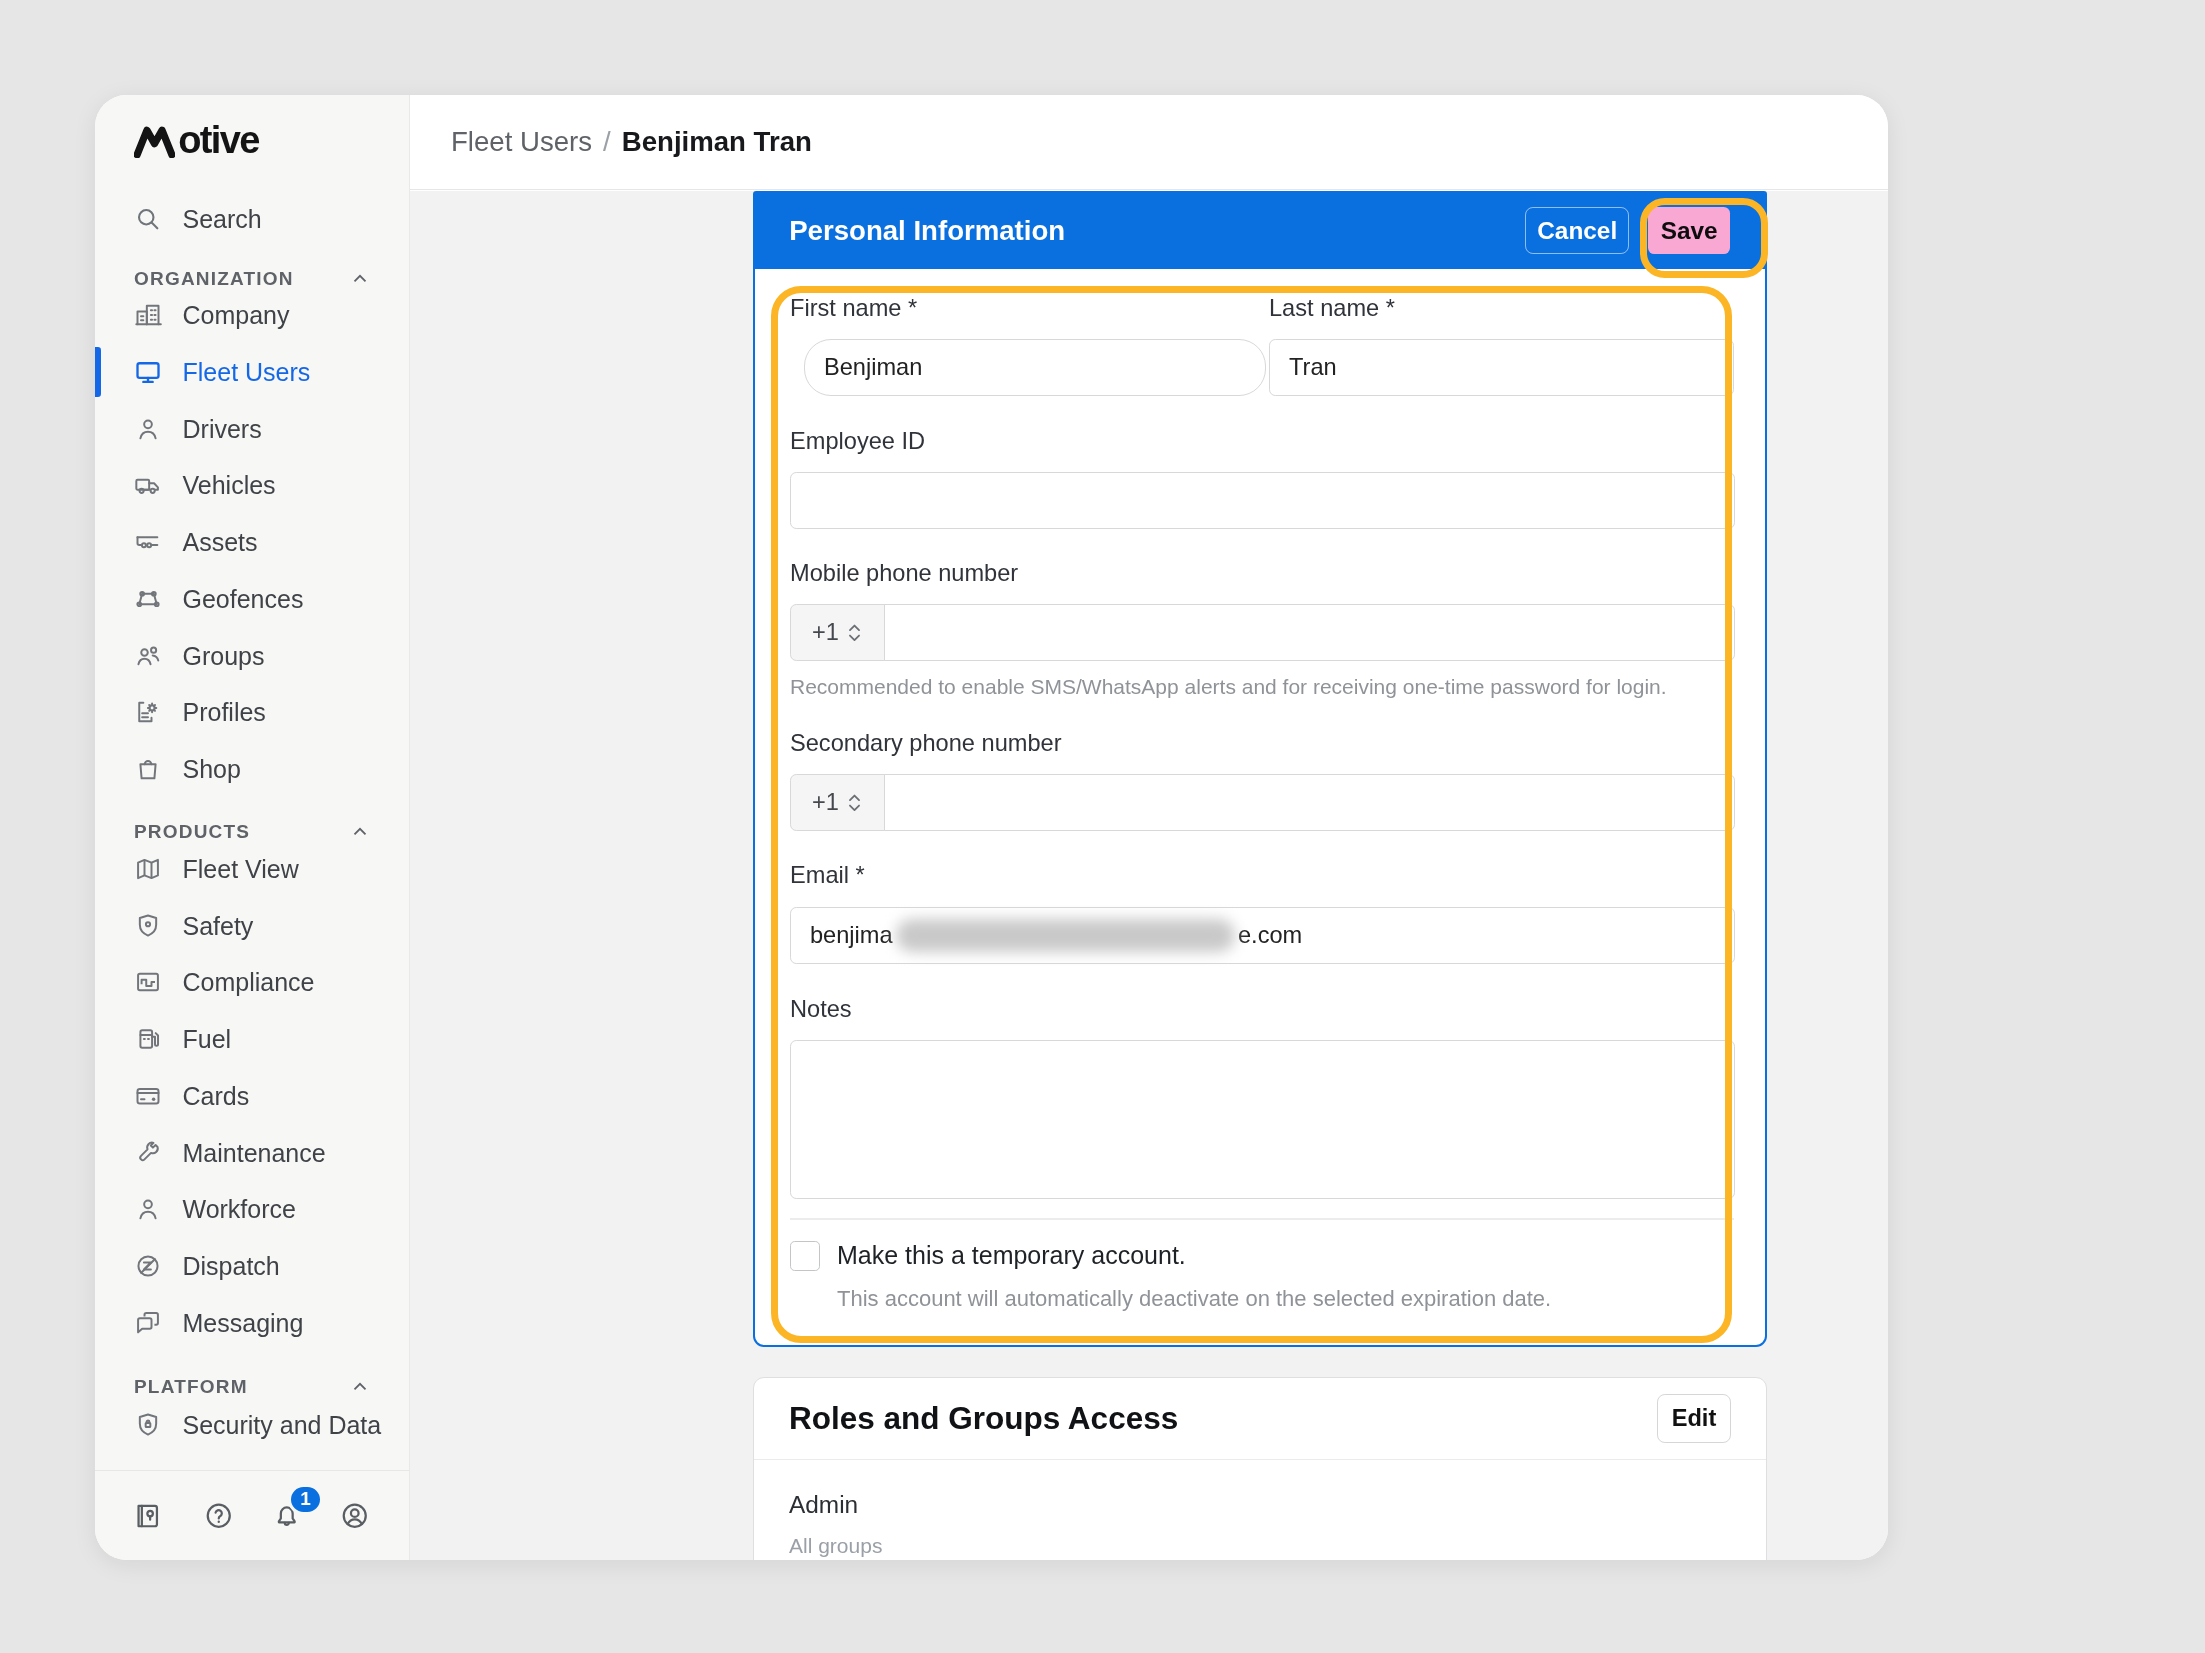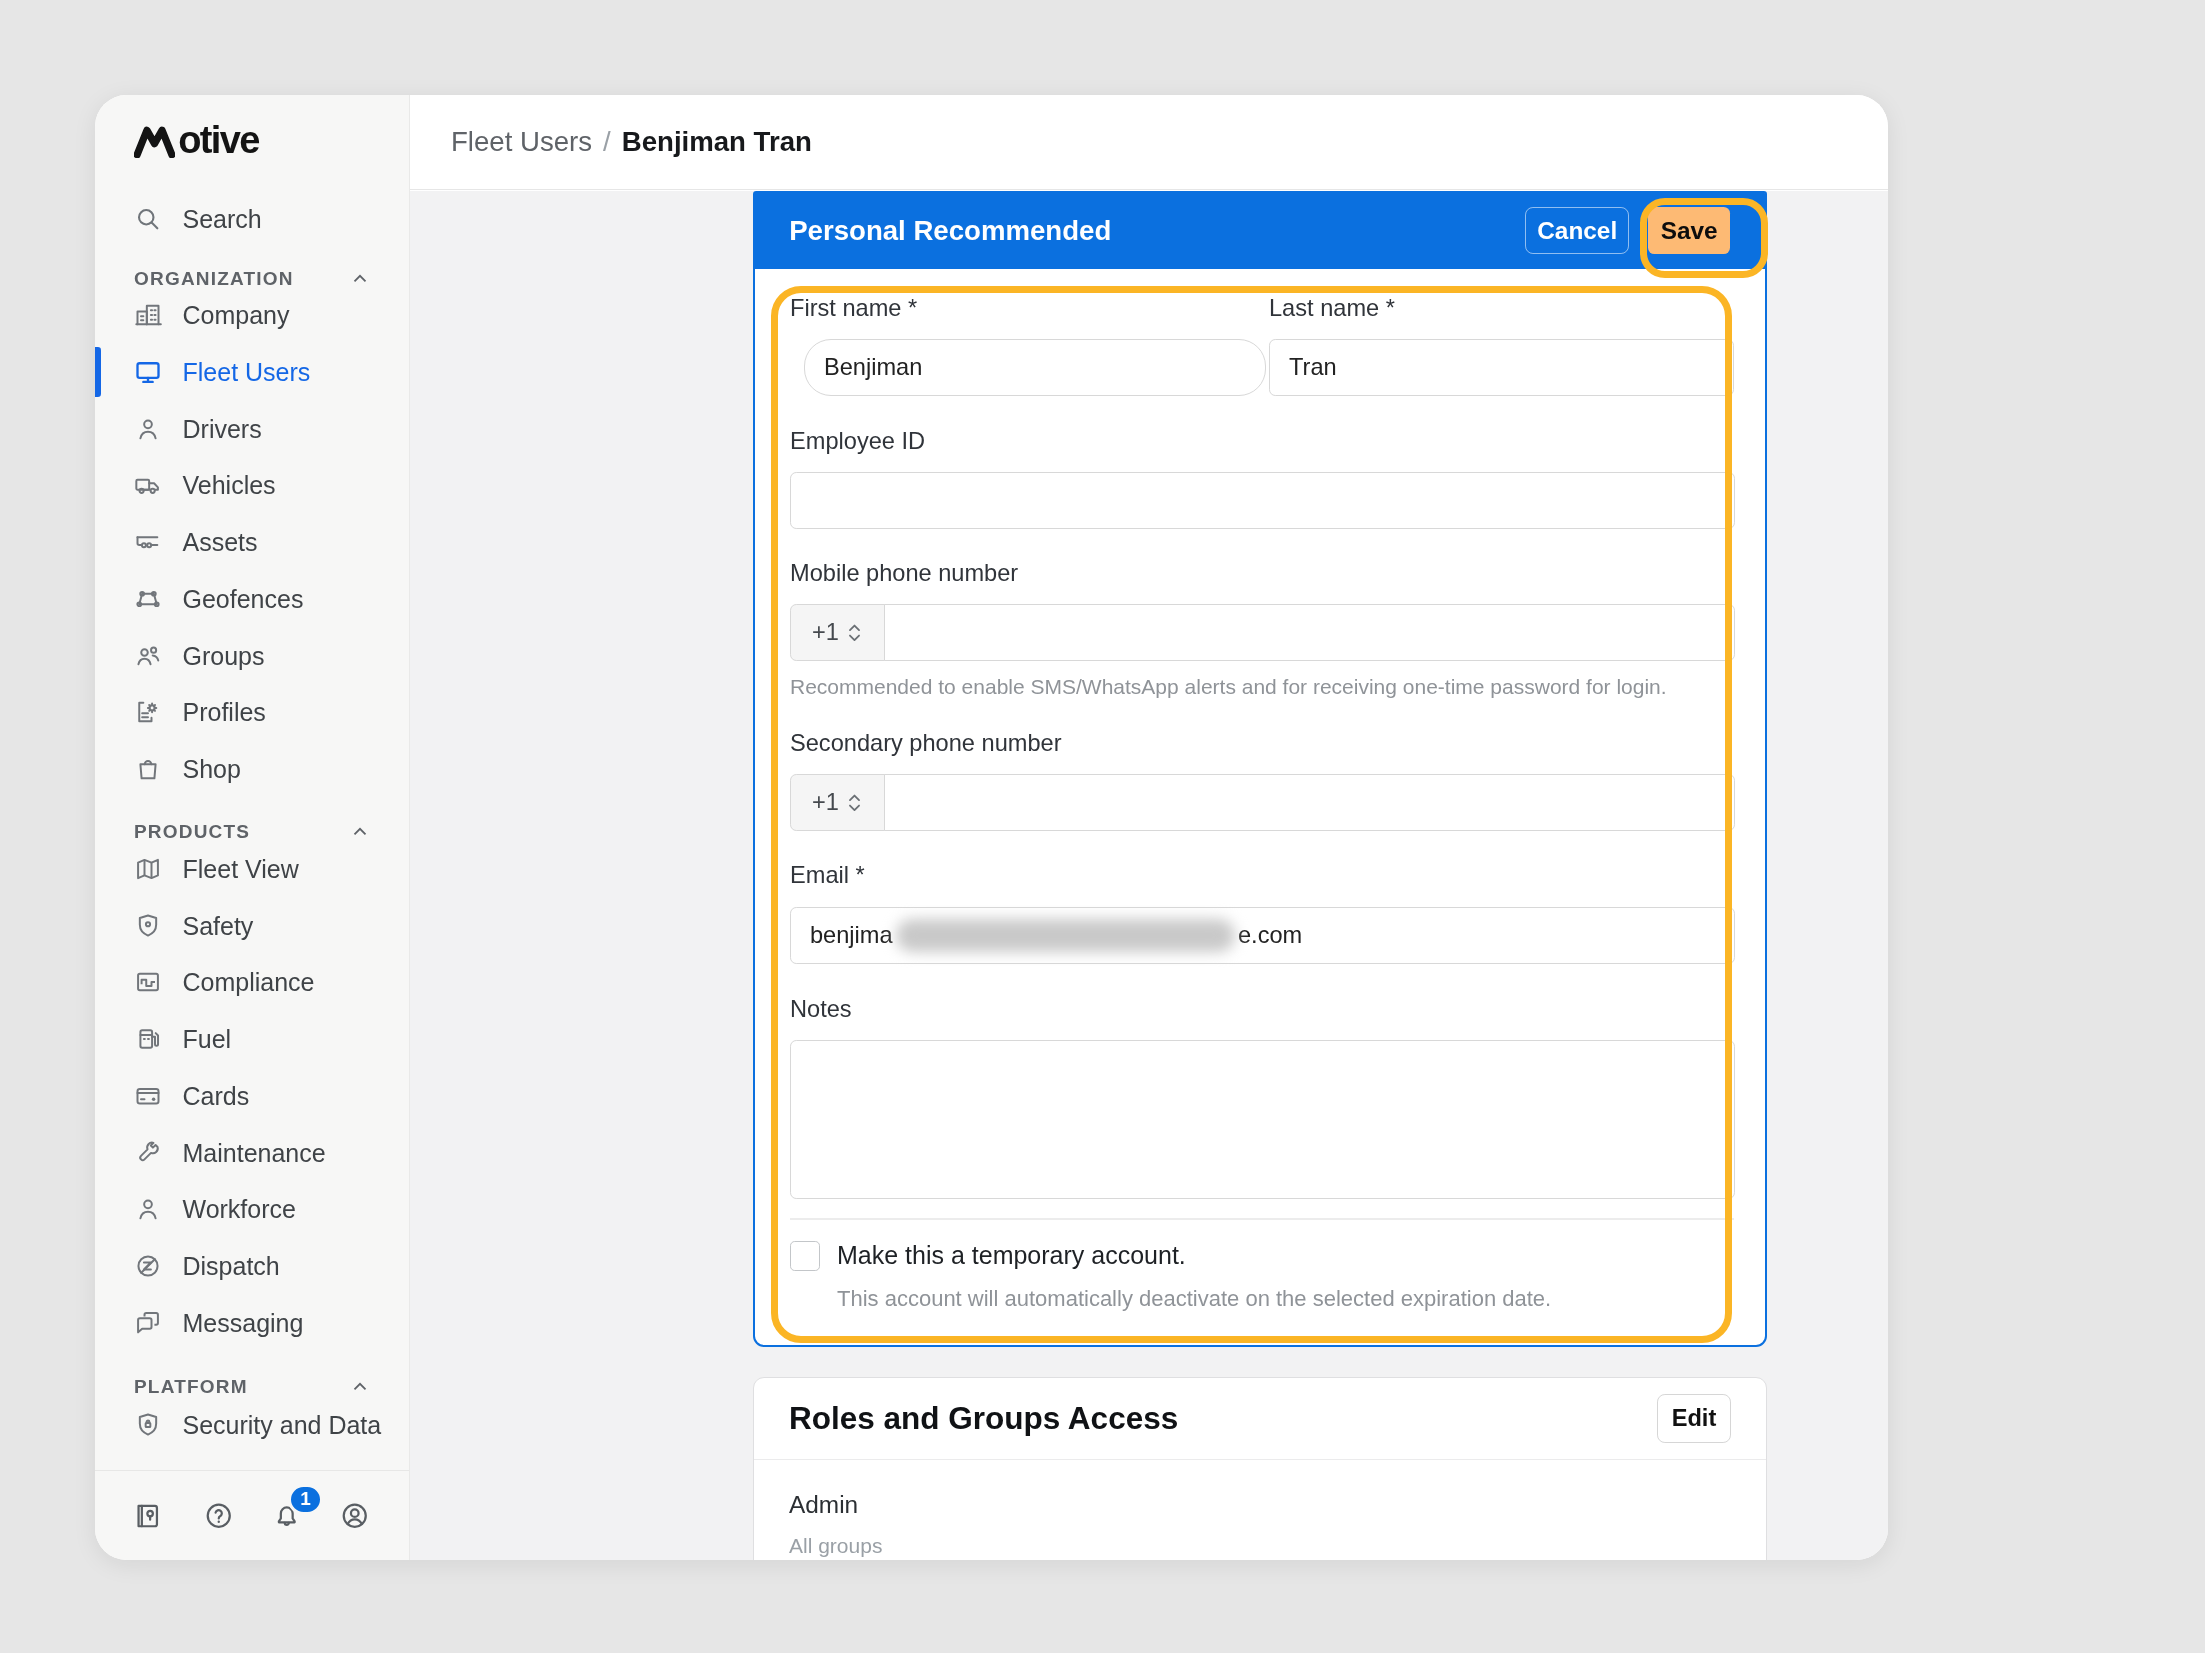--- a/index.html
+++ b/index.html
@@ -43,21 +43,21 @@
   .kebab-btn { position:absolute; right:38px; top:19px; width:57px; height:57px; background:#fff; border:1.6px solid #d7d7d7; border-radius:11px; display:flex; align-items:center; justify-content:center; cursor:pointer; }
   .kebab-btn span { font-size:30px; color:#111; letter-spacing:1.6px; line-height:15.8px; font-weight:700; }
 
   .content { position:absolute; left:0; top:96px; width:100%; height:1369px; background:#f2f2f3; overflow:hidden; }
 
   
   .pcard { position:absolute; left:343px; top:0; width:1014px; height:1156px; background:#fff; border:2.4px solid var(--accent); border-radius:3.2px 3.2px 11px 11px; }
   .pcard-header { position:absolute; left:-0.8px; top:-0.8px; width:1011px; height:77px; background:var(--accent); display:flex; align-items:center; padding:0 35px; border-radius:1.6px 1.6px 0 0; }
   .pcard-title { flex:1; color:#fff; font-size:27.6px; font-weight:700; }
   .btn-cancel { width:104px; height:47px; background:transparent; border:1.6px solid rgba(255,255,255,.55); border-radius:7.9px; color:#fff; font-size:24.4px; font-weight:700; cursor:pointer; font-family:inherit; }
-  .btn-save { width:82px; height:47px; background:#fdba74; border:none; border-radius:6.3px; color:#0d0d0d; font-size:24.4px; font-weight:700; margin-left:19px; cursor:pointer; font-family:inherit; }
+  .btn-save { width:82px; height:47px; background:#f9a8d4; border:none; border-radius:6.3px; color:#0d0d0d; font-size:24.4px; font-weight:700; margin-left:19px; cursor:pointer; font-family:inherit; }
   .ring { position:absolute; border:7.9px solid var(--yellow); pointer-events:none; z-index:5; }
   .ring-save { left:885px; top:4.7px; width:128px; height:80px; border-radius:25px; }
   .ring-form { left:15.8px; top:93px; width:961px; height:1057px; border-radius:30px; }
 
   .f-label { position:absolute; font-size:23.6px; color:#30343a; }
   .f-input { position:absolute; height:57px; background:#fff; border:1.6px solid #d8d8d8; border-radius:6.3px; font-size:23.6px; color:#222; padding:0 19px; font-family:inherit; outline:none; }
   .f-area { position:absolute; background:#fff; border:1.6px solid #d8d8d8; border-radius:6.3px; resize:none; font-family:inherit; font-size:23.6px; padding:12.6px 19px; outline:none; }
   .prefix-box { position:absolute; width:96px; height:57px; background:#f5f5f5; border:1.6px solid #d8d8d8; border-radius:6.3px 0 0 6.3px; display:flex; align-items:center; justify-content:center; gap:6.3px; cursor:pointer; }
   .prefix-box .pv { font-size:23.6px; color:#45494e; }
   .prefix-box svg { width:19px; height:23.6px; color:#6b7075; }
@@ -331,21 +331,21 @@
       </div>
       <div class="kebab-btn">
         <span>•••</span>
       </div>
     </div>
 
     <div class="content">
 
       <div class="pcard">
         <div class="pcard-header">
-          <span class="pcard-title">Personal Recommended</span>
+          <span class="pcard-title">Personal Information</span>
           <button class="btn-cancel">Cancel</button>
           <button class="btn-save">Save</button>
         </div>
         <div class="ring ring-save"></div>
         <div class="ring ring-form"></div>
 
         <span class="f-label" style="left:35px; top:102px">First name *</span>
         <span class="f-label" style="left:514px; top:102px">Last name *</span>
         <input class="f-input" style="left: 49px; top: 146px; width: 462px; border-radius: 27px;" value="Benjiman">
         <input class="f-input" style="left: 514px; top: 146px; width: 465px;" value="Tran">

